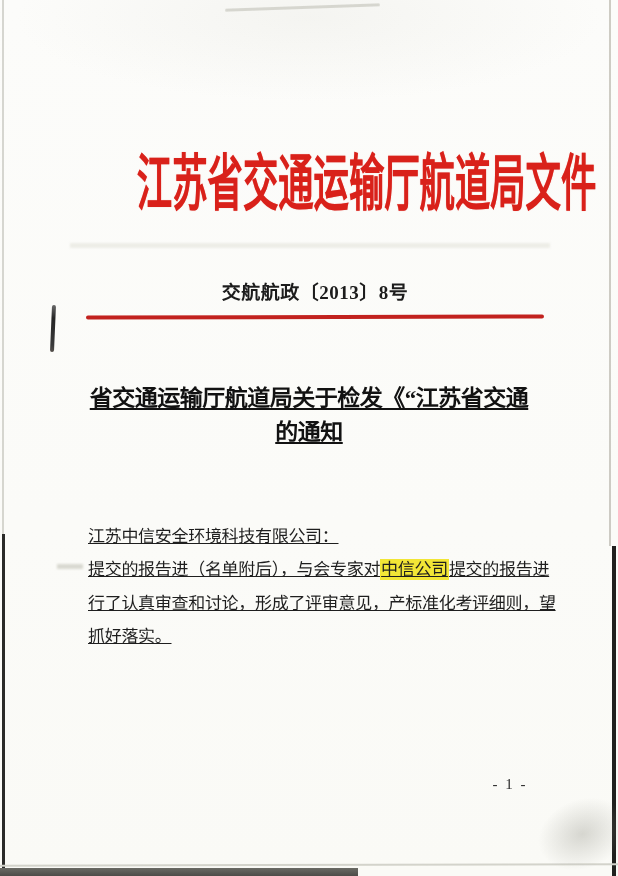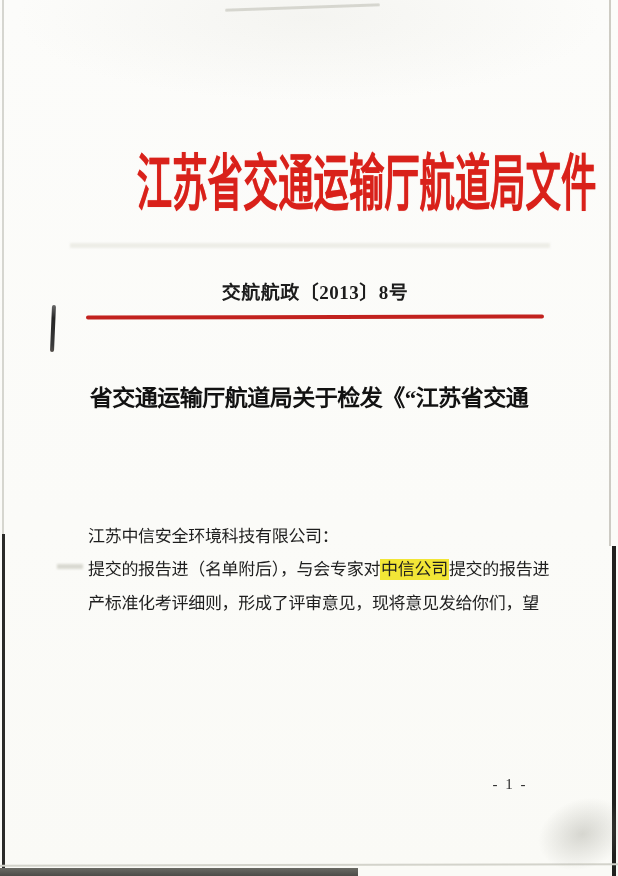--- a/index.html
+++ b/index.html
@@ -43,25 +43,25 @@
   .doc-number{
     position:absolute;left:0;top:277px;width:630px;text-align:center;
     font-size:19px;font-weight:600;letter-spacing:.5px;color:#1c1c1c;
   }
   .red-divider{
     position:absolute;left:86px;top:315px;width:458px;height:4px;
     background:var(--line-red,#c2221e);border-radius:2px;transform:rotate(-0.15deg);
   }
   .doc-title{
     position:absolute;left:40px;top:382px;width:538px;text-align:center;
-    font-size:23px;font-weight:bold;line-height:33.5px;letter-spacing:-0.5px;color:#121212;
+    font-size:23px;font-weight:bold;line-height:33.5px;letter-spacing:-0.5px;color:#121212;text-decoration:underline;
   }
   .body-text{
     position:absolute;left:88px;top:520px;width:470px;
-    font-size:17px;line-height:33.4px;letter-spacing:-0.3px;color:#1e1e1e;
+    font-size:17px;line-height:33.4px;letter-spacing:-0.3px;color:#1e1e1e;text-decoration:underline;
   }
   .body-line{height:33.4px;white-space:nowrap;}
   .body-line.indent{text-indent:34px;}
   .hl{background:var(--highlight-yellow,#f2e636);padding:1px 1px;}
   .page-number{
     position:absolute;left:468px;top:776px;width:84px;text-align:center;
     font-size:15px;letter-spacing:2px;color:#2e2e2e;
   }
 </style>
 </head>
@@ -82,25 +82,27 @@
   <div class="pen-mark"></div>
 
   <div class="header-title">江苏省交通运输厅航道局文件</div>
 
   <div class="doc-number">交航航政〔2013〕8号</div>
 
   <div class="red-divider"></div>
 
   <div class="doc-title">
     <div>省交通运输厅航道局关于检发《“江苏省交通</div>
+    <div>的通知</div>
   </div>
 
   <div class="body-text">
     <div class="body-line">江苏中信安全环境科技有限公司：</div>
     <div>
         <div class="body-line"><span>提交的报告进（名单附后），与会专家对</span><span class="hl">中信公司</span><span>提交的报告进</span></div>
-        <div class="body-line"><span>产标准化考评细则，形成了评审意见，现将意见发给你们，望</span></div>
+        <div class="body-line"><span>行了认真审查和讨论，形成了评审意见，产标准化考评细则，望</span></div>
+        <div class="body-line"><span>抓好落实。</span></div>
       </div>
   </div>
 
   <div class="page-number">- 1 -</div>
 
 </div>
 
 </body></html>

